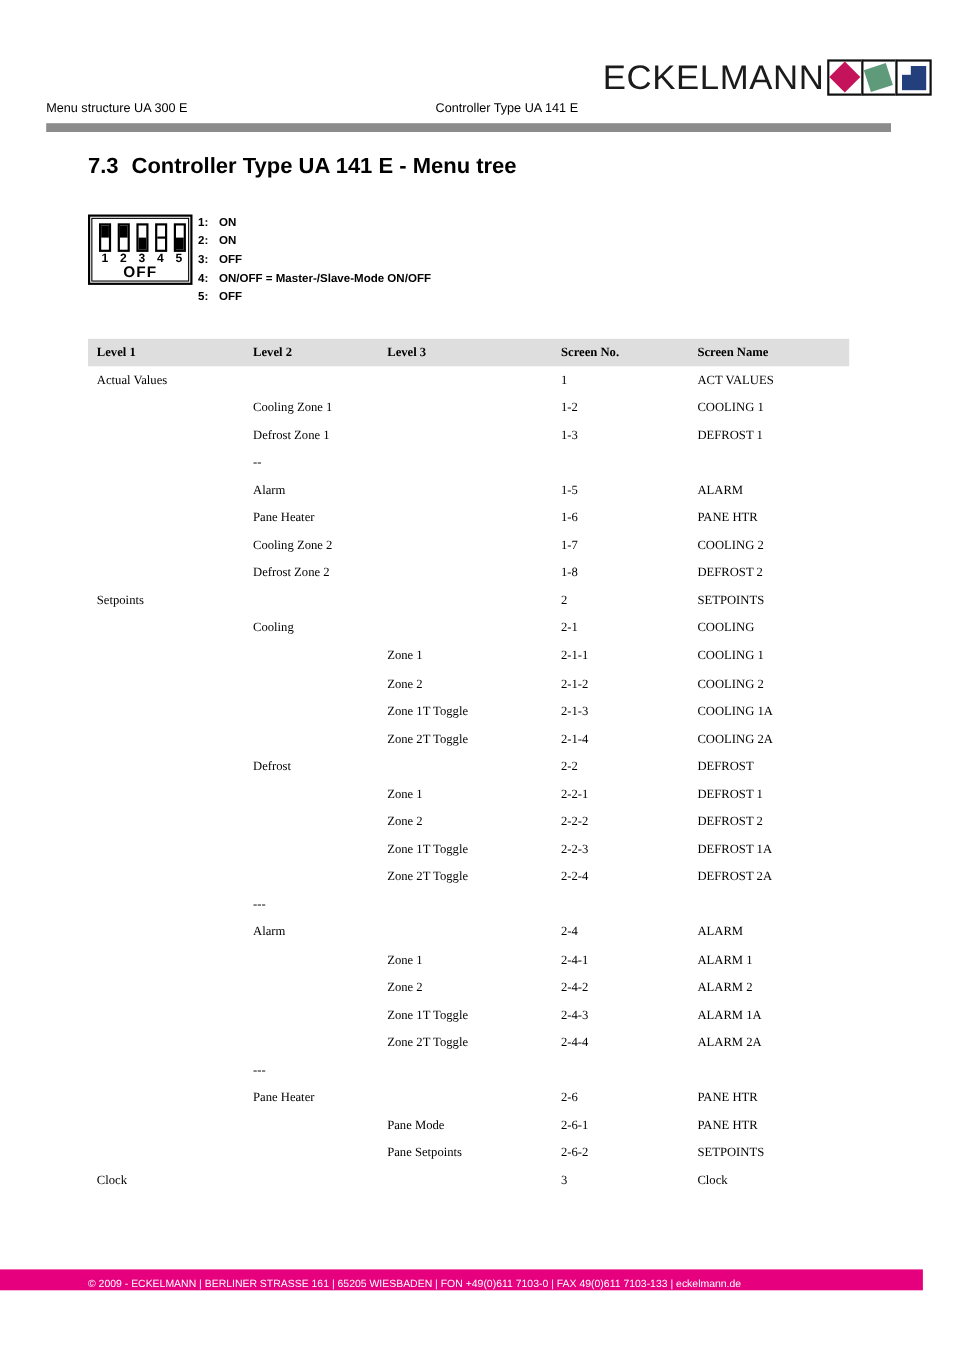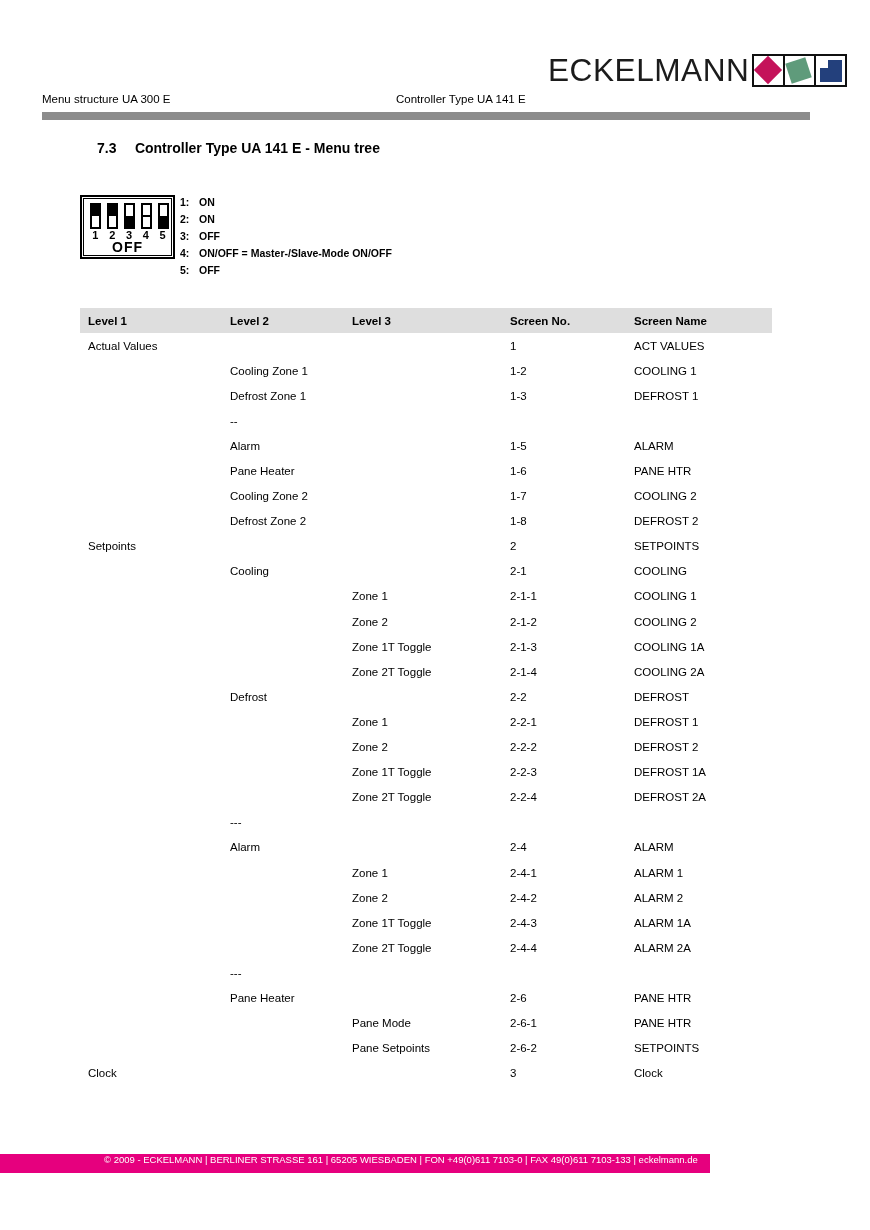--- a/index.html
+++ b/index.html
@@ -20,21 +20,21 @@
   .shape-blue { position:absolute; top:4px; left:4px; right:3px; bottom:3px; background:#23407C; }
   .shape-blue .notch { position:absolute; top:0; left:0; width:8px; height:8px; background:#fff; }
 
   
   .runhead { position:absolute; top:93px; left:0; width:870px; height:14px; font-size:11.5px; }
   .runhead .rh-left  { position:absolute; left:42px; }
   .runhead .rh-right { position:absolute; left:396px; }
   .graybar { position:absolute; left:42px; top:112px; width:768px; height:8px; background:#8C8C8C; }
 
   
-  .title { position:absolute; left:97px; top:140px; font-size:14px; font-weight:bold; margin:0; }
+  .title { position:absolute; left:80px; top:140px; font-size:20px; font-weight:bold; margin:0; }
   .title .t-num { display:inline-block; width:34px; }
 
   
   .dip-box { position:absolute; left:80px; top:195px; width:95px; height:64px;
              border:2px solid #000; box-sizing:border-box; background:#fff; }
   .dip-inner { position:absolute; inset:1px; border:1px solid #000; }
   .dip-switches { display:flex; gap:6px; padding:4px 0 0 6px; }
   .sw { width:11px; height:26px; border:2px solid #000; box-sizing:border-box;
         display:flex; flex-direction:column; background:#fff; }
   .sw .half { flex:1; }
@@ -43,31 +43,31 @@
   .sw.mid .top { border-bottom:2px solid #000; }
   .dip-nums { display:flex; padding-left:3px; margin-top:0px; }
   .dip-nums span { width:17px; text-align:center; font-weight:bold; font-size:11px; }
   .dip-off { text-align:center; font-weight:bold; font-size:14px; letter-spacing:1px; margin-top:-2px; }
 
   .dip-legend { position:absolute; left:180px; top:197px; font-size:10.5px; font-weight:bold; }
   .legend-row { display:flex; height:10px; margin-bottom:7px; line-height:10px; }
   .legend-row .n { width:19px; }
 
   
-  .menu-table { position:absolute; left:80px; top:308px; width:692px; font-size:11.5px; }
+  .menu-table { position:absolute; left:80px; top:308px; width:692px; font-size:11.5px;font-family:Liberation Serif, serif; }
   .t-head, .t-row { display:grid; grid-template-columns:142px 122px 158px 124px 1fr;
                     align-items:center; padding-left:8px; box-sizing:border-box; }
   .t-head { background:#DEDEDE; height:25px; font-weight:bold; }
   .t-row  { height:25.1px; }
   .t-head span, .t-row span { overflow:hidden; white-space:nowrap; }
 
   
-  .footer-bar { position:absolute; left:0; top:1154px; width:710px; height:19px;
+  .footer-bar { position:absolute; left:0; top:1154px; width:839px; height:19px;
                 background:#E6007E; color:#fff; font-size:9.5px; display:flex;
-                align-items:flex-start; padding-left:104px; box-sizing:border-box; }
+                align-items:flex-end; padding-left:80px; box-sizing:border-box; }
   .version-line { position:absolute; left:83px; top:1183px; width:723px;
                   display:flex; justify-content:space-between; align-items:baseline; }
   .version-text { font-size:10px; white-space:pre; }
   .page-number  { font-size:11.5px; }
 </style>
 </head>
 <body>
 
 <div class="page">
 

